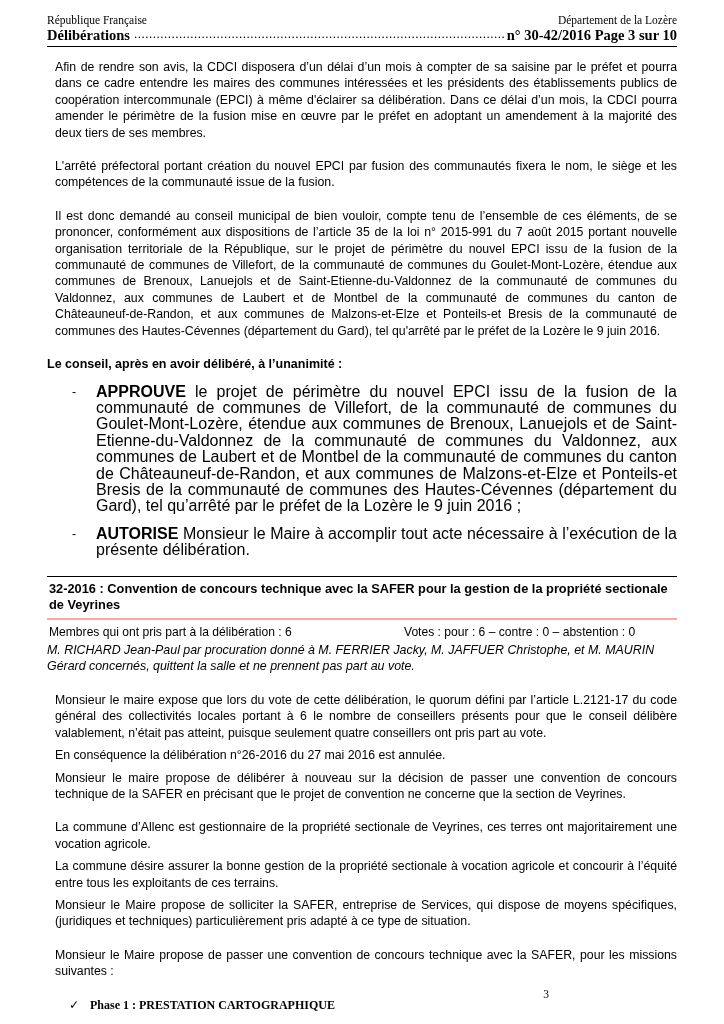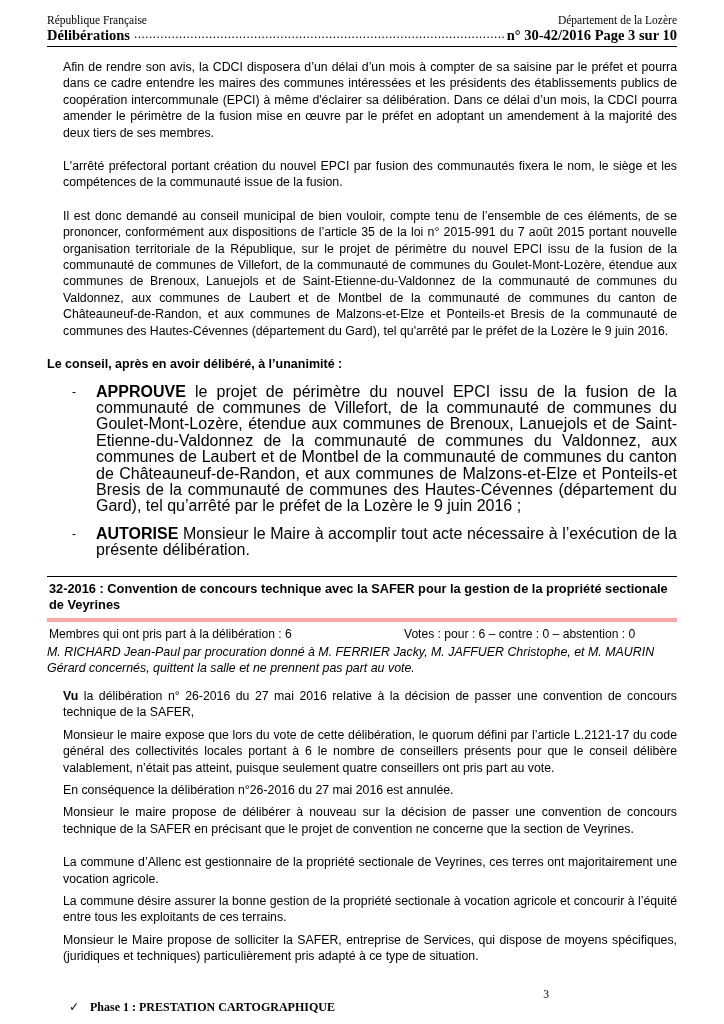--- a/index.html
+++ b/index.html
@@ -65,21 +65,21 @@
     border-bottom: 1px solid #000;
     margin-top: 1px;
     margin-bottom: 12px;
   }
 
   
   p.body {
     font-size: 12.3px;
     line-height: 16.4px;
     text-align: justify;
-    margin: 0 0 0 16px;
+    margin: 0 0 0 8px;
   }
   .gap-lg { height: 17px; }
   .gap-md { height: 11px; }
   .gap-sm { height: 6px; }
 
   .b { font-weight: bold; }
   .i { font-style: italic; }
 
   p.bold-lead {
     font-size: 12.5px;
@@ -104,21 +104,21 @@
   .dash-body {
     flex: 1 1 auto;
     font-size: 16px;
     line-height: 16.4px;
     text-align: justify;
   }
 
   
   .section-block {
     border-top: 1.2px solid #000;
-    border-bottom: 4px solid #fca5a5;
+    border-bottom: 2px solid #fca5a5;
     padding: 4px 0 4px 2px;
     margin: 0;
   }
   .section-title {
     font-size: 12.8px;
     font-weight: bold;
     line-height: 16.5px;
     margin: 0;
   }
 
@@ -235,34 +235,34 @@
 
     <div class="vote-row">
       <span class="vote-left">Membres qui ont pris part à la délibération : 6</span>
       <span class="vote-right">Votes : pour : 6 – contre : 0 – abstention : 0</span>
     </div>
 
     <p class="italic-note">M. RICHARD Jean-Paul par procuration donné à M. FERRIER Jacky, M. JAFFUER Christophe, et M. MAURIN Gérard concernés, quittent la salle et ne prennent pas part au vote.</p>
 
     <div class="gap-md"></div>
 
-    <p class="body"><span class="b">Vu</span><span> la délibération n° 26-2016 du 27 mai 2016 relative à la décision de passer une convention de concours technique de la SAFER,</span></p>
     <div class="gap-sm"></div>
     <p class="body">Monsieur le maire expose que lors du vote de cette délibération, le quorum défini par l’article L.2121-17 du code général des collectivités locales portant à 6 le nombre de conseillers présents pour que le conseil délibère valablement, n’était pas atteint, puisque seulement quatre conseillers ont pris part au vote.</p>
     <div class="gap-sm"></div>
     <p class="body">En conséquence la délibération n°26-2016 du 27 mai 2016 est annulée.</p>
     <div class="gap-sm"></div>
     <p class="body">Monsieur le maire propose de délibérer à nouveau sur la décision de passer une convention de concours technique de la SAFER en précisant que le projet de convention ne concerne que la section de Veyrines.</p>
     <div class="gap-lg"></div>
     <p class="body">La commune d’Allenc est gestionnaire de la propriété sectionale de Veyrines, ces terres ont majoritairement une vocation agricole.</p>
     <div class="gap-sm"></div>
     <p class="body">La commune désire assurer la bonne gestion de la propriété sectionale à vocation agricole et concourir à l’équité entre tous les exploitants de ces terrains.</p>
     <div class="gap-sm"></div>
     <p class="body">Monsieur le Maire propose de solliciter la SAFER, entreprise de Services, qui dispose de moyens spécifiques, (juridiques et techniques) particulièrement pris adapté à ce type de situation.</p>
     <div class="gap-lg"></div>
+    <p class="body">Monsieur le Maire propose de passer une convention de concours technique avec la SAFER, pour les missions suivantes :</p>
 
     <div class="gap-lg"></div>
 
     <div class="check-item">
       <span class="check-marker">✓</span>
       <span class="check-body">Phase 1 : PRESTATION CARTOGRAPHIQUE</span>
     </div>
 
     <div class="gap-md"></div>
 

